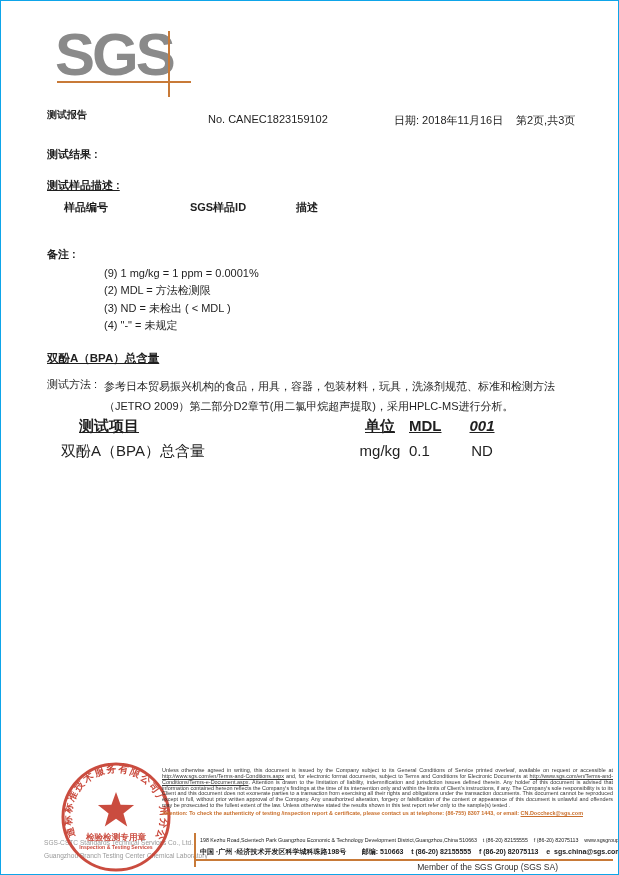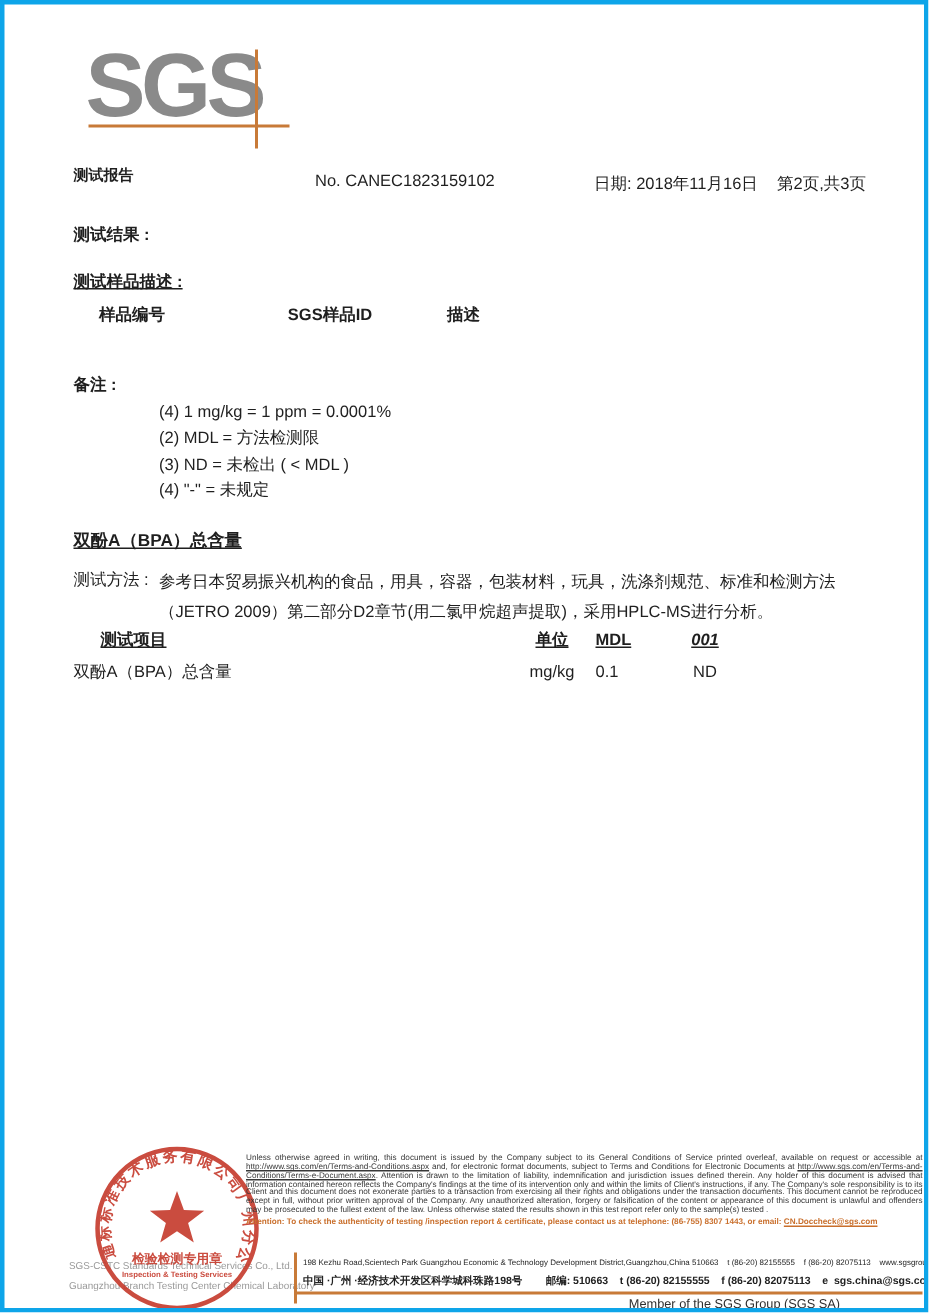--- a/index.html
+++ b/index.html
@@ -1,19 +1,19 @@
 <!DOCTYPE html>
 <html><head>
 <meta charset="utf-8">
 <style>
   * { margin:0; padding:0; box-sizing:border-box; }
   html,body { background:#ffffff; }
   .page {
     position:relative; width:619px; height:875px; background:#fff;
-    border:3px solid #0ea5e9; overflow:hidden;
+    border:1px solid #0ea5e9; overflow:hidden;
     font-family:"Liberation Sans", sans-serif; color:#1f1f1f;
   }
   
   .logo-text { position:absolute; left:54px; top:25px; font-size:60px; font-weight:bold;
     color:#8a8a8a; letter-spacing:-3px; line-height:58px; }
   .logo-hline { position:absolute; left:56px; top:80px; width:134px; height:2px; background:#c87a38; }
   .logo-vline { position:absolute; left:167px; top:30px; width:2px; height:66px; background:#c87a38; }
   
   .hdr-title { position:absolute; left:46px; top:107px; font-size:10px; font-weight:bold; }
   .hdr-no   { position:absolute; left:207px; top:112px; font-size:11px; }
@@ -30,21 +30,21 @@
   .st-c3 { margin-left:22px; text-align:left; }
   
   .notes-label { position:absolute; left:46px; top:246px; font-size:11px; font-weight:bold; }
   .notes { position:absolute; left:103px; top:264px; font-size:11px; }
   .note-item { line-height:17.3px; }
   
   .bpa-title { position:absolute; left:46px; top:350px; font-size:11.5px; font-weight:bold; text-decoration:underline; }
   .method-label { position:absolute; left:46px; top:376px; font-size:11px; }
   .method-text { position:absolute; left:103px; top:375px; width:472px; font-size:11px; line-height:20px; }
   
-  .result-table { position:absolute; left:46px; top:416px; width:436px; font-size:11px; }
+  .result-table { position:absolute; left:60px; top:416px; width:436px; font-size:15px; }
   .rt-row { display:flex; align-items:baseline; }
   .rt-head { margin-bottom:6px; }
   .rt-label { width:290px; }
   .rt-label.ind { padding-left:18px; }
   .rt-unit { width:58px; text-align:center; }
   .rt-mdl { width:58px; }
   .rt-id { width:30px; text-align:center; }
   .u { text-decoration:underline; font-weight:bold; }
   .it { font-style:italic; }
   
@@ -83,21 +83,21 @@
   <div class="sample-table">
     <div class="st-row st-head">
       <span class="st-c1">样品编号</span>
       <span class="st-c2">SGS样品ID</span>
       <span class="st-c3">描述</span>
     </div>
   </div>
 
   <div class="notes-label">备注 :</div>
   <div class="notes">
-    <div class="note-item">(4) 1 mg/kg = 1 ppm = 0.0001%</div>
+    <div class="note-item">(9) 1 mg/kg = 1 ppm = 0.0001%</div>
     <div class="note-item">(2) MDL = 方法检测限</div>
     <div class="note-item">(3) ND = 未检出 ( &lt; MDL )</div>
     <div class="note-item">(4) "-" = 未规定</div>
   </div>
 
   <div class="bpa-title">双酚A（BPA）总含量</div>
   <div class="method-label">测试方法 :</div>
   <div class="method-text">参考日本贸易振兴机构的食品，用具，容器，包装材料，玩具，洗涤剂规范、标准和检测方法（JETRO 2009）第二部分D2章节(用二氯甲烷超声提取)，采用HPLC-MS进行分析。</div>
 
   <div class="result-table">

